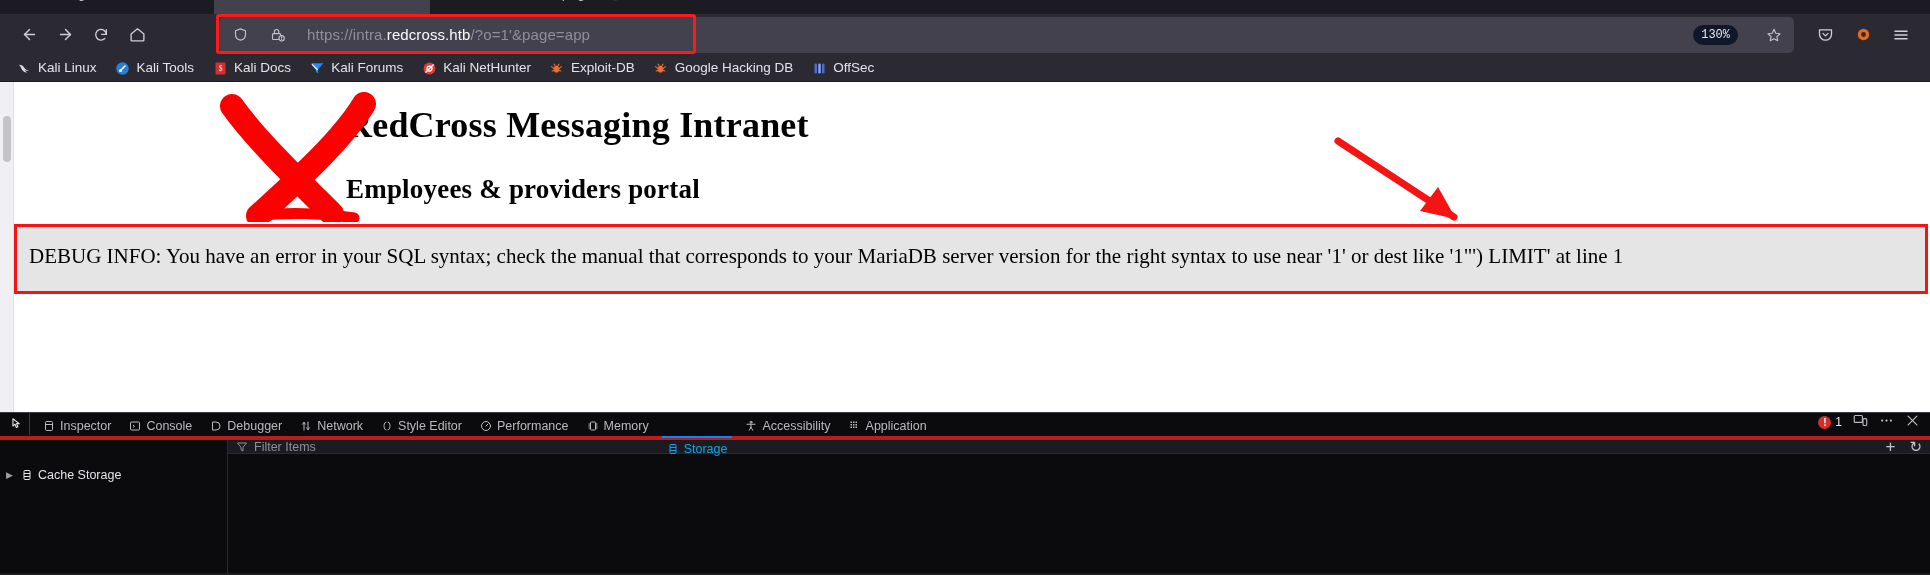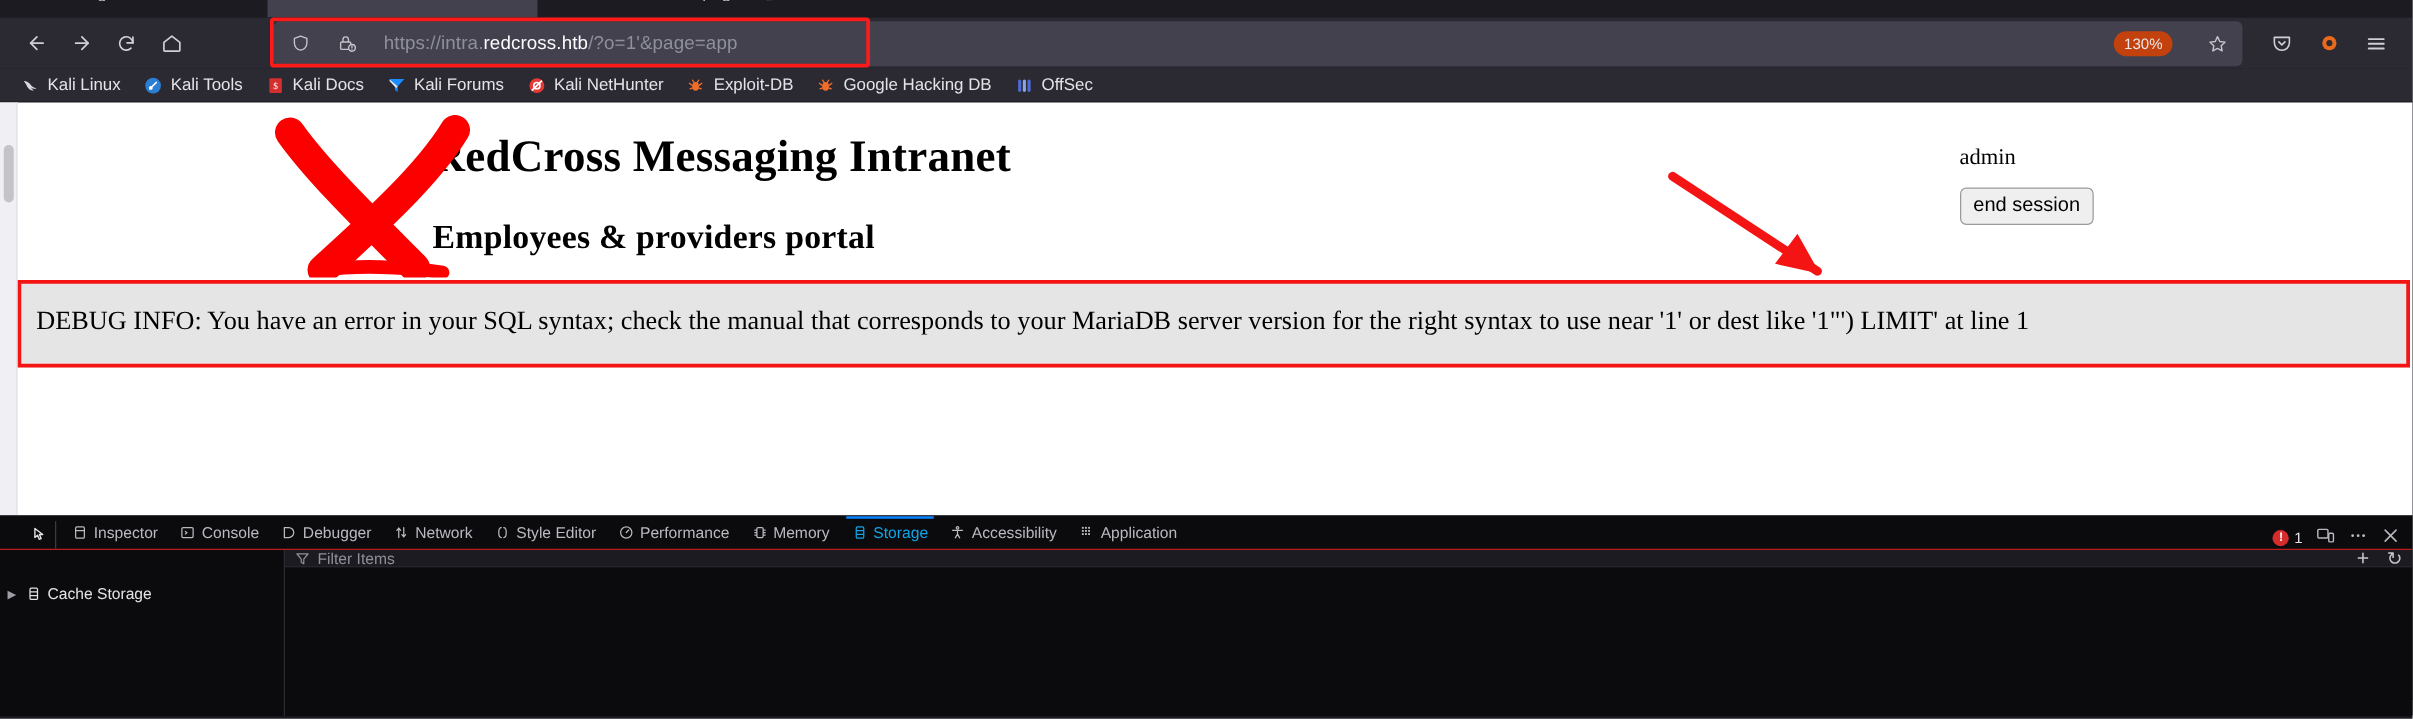--- a/index.html
+++ b/index.html
@@ -104,27 +104,28 @@
   .urltext {
     flex: 1;
     font-size: 15px;
     color: #8f8f9d;
     white-space: nowrap;
     overflow: hidden;
     letter-spacing: .1px;
   }
   .urltext .host { color: #fbfbfe; }
   .zoombadge {
-    background: #c2410c;
+    background: #0f172a;
     color: #e8e8ed;
     font-size: 12px;
     padding: 3px 8px;
     border-radius: 11px;
     margin-right: 6px;
     flex: none;
+    font-family: Liberation Mono, monospace;
   }
   .staricon { color: #c3c3cc; display:flex; align-items:center; flex:none; padding-right:4px;}
   .rightbtns { display: flex; align-items: center; gap: 4px; margin-left: 6px; }
 
   
   .bookmarks {
     height: 27px;
     background: #2b2a33;
     display: flex;
     align-items: center;
@@ -233,24 +234,24 @@
 
   
   .devtools {
     background: #0b0b0e;
     height: 160px;
     border-top: 1px solid #3b3b43;
   }
   .dt-toolbar {
     height: 27px;
     display: flex;
-    align-items: flex-end;
+    align-items: flex-start;
     background: #0b0b0e;
-    padding-left: 19px;
-    border-bottom: 1px solid #b91c1c;
+    padding-left: 4px;
+    border-bottom: 4px solid #b91c1c;
     position: relative;
   }
   .dt-picker {
     width: 26px; height: 22px;
     display: flex; align-items: center; justify-content: center;
     color: #e5e5e8;
     border-right: 1px solid #3a3a42;
     margin-right: 4px;
   }
   .dt-tab {
@@ -498,24 +499,20 @@
     <div class="scroll-gutter">
       <div class="scroll-thumb"></div>
     </div>
 
     <div class="page">
 
       <div class="hdr-row">
         <div class="site-title">RedCross Messaging Intranet</div>
         <div class="site-sub">Employees &amp; providers portal</div>
 
-        <div class="userbox">
-          <div class="username">admin</div>
-          <button class="endsession">end session</button>
-        </div>
       </div>
 
       <div class="debugbox">
         <div class="debugtext">DEBUG INFO: You have an error in your SQL syntax; check the manual that corresponds to your MariaDB server version for the right syntax to use near '1' or dest like '1"') LIMIT' at line 1</div>
       </div>
 
       <svg class="ann" style="left:200px; top:10px; width:180px; height:130px;" viewBox="0 0 180 130">
         <g stroke="#fc0000" stroke-linecap="round" fill="none">
           <path d="M18 14 C 40 45, 78 82, 118 122" stroke-width="24"></path>
           <path d="M150 12 C 128 48, 86 86, 44 124" stroke-width="24"></path>

